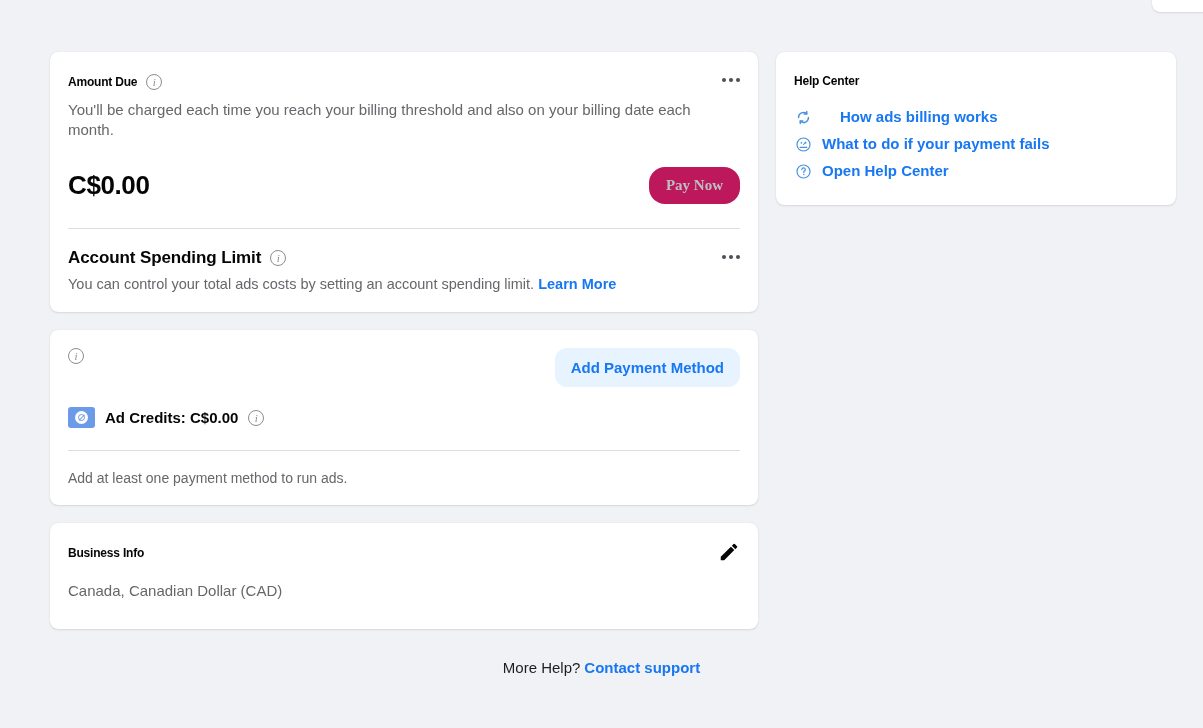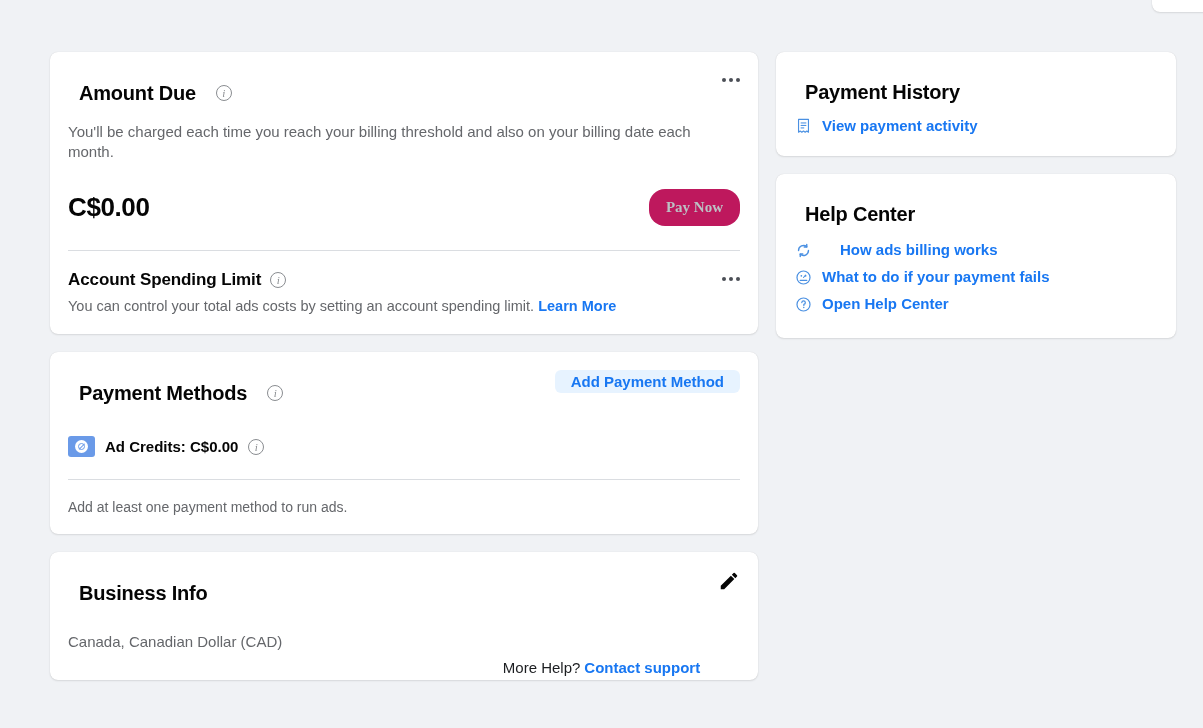--- a/index.html
+++ b/index.html
@@ -66,22 +66,22 @@
     justify-content: space-between;
   }
 
   .title-row {
     display: flex;
     align-items: center;
     gap: 9px;
   }
 
   h2.sect-title {
-    margin: 11px;
-    font-size: 20px;
+    margin: 0;
+    font-size: 12px;
     line-height: 24px;
     font-weight: bold;
     color: #050505;
     letter-spacing: -0.2px;
   }
 
   h3.sub-title {
     margin: 0;
     font-size: 17px;
     line-height: 21px;
@@ -182,22 +182,22 @@
   }
 
   .asl-block { padding-top: 18px; }
 
   .btn-blue-soft {
     background: #e7f3ff;
     color: #1877f2;
     font-size: 15px;
     font-weight: bold;
     border: none;
-    border-radius: 6px;
-    padding: 3px 16px;
+    border-radius: 12px;
+    padding: 11px 16px;
     cursor: pointer;
     white-space: nowrap;
     font-family: "Liberation Sans", sans-serif;
   }
 
   .credits-row {
     display: flex;
     align-items: center;
     gap: 10px;
     margin-top: 20px;
@@ -356,21 +356,20 @@
             </div>
             <p class="desc-2"><span>You can control your total ads costs by setting an account spending limit.</span> <a class="link">Learn More</a></p>
           </div>
         </div>
       </div>
 
       <div class="card">
         <div class="card-pad">
           <div class="row-between">
             <div class="title-row">
-              <h2 class="sect-title">Payment Methods</h2>
               <span class="info-icon">i</span>
             </div>
             <button class="btn-blue-soft">Add Payment Method</button>
           </div>
 
           <div class="credits-row">
             <div class="credits-badge">
               <div class="coin">
                   <span></span>
                 </div>
@@ -392,37 +391,20 @@
               <path d="M3 17.25V21h3.75L17.81 9.94l-3.75-3.75L3 17.25zM20.71 7.04a1 1 0 0 0 0-1.41l-2.34-2.34a1 1 0 0 0-1.41 0l-1.83 1.83 3.75 3.75 1.83-1.83z" fill="#050505"></path>
             </svg>
           </div>
           <p class="biz-value">Canada, Canadian Dollar (CAD)</p>
         </div>
       </div>
     </div>
 
     <div class="col-right">
 
-      <div class="card card-right">
-        <div class="card-pad">
-          <h2 class="sect-title">Payment History</h2>
-
-          <div class="right-link-row">
-            <span class="rl-icon">
-              <svg viewBox="0 0 24 24" width="17" height="17">
-                <path d="M5 2h14v18l-2.3-1.6L14.4 20l-2.4-1.7L9.6 20l-2.3-1.6L5 20V2z" fill="none" stroke="#4a90e2" stroke-width="1.6" stroke-linejoin="round"></path>
-                <line x1="8" y1="7" x2="16" y2="7" stroke="#4a90e2" stroke-width="1.5"></line>
-                <line x1="8" y1="10.5" x2="16" y2="10.5" stroke="#4a90e2" stroke-width="1.5"></line>
-                <line x1="8" y1="14" x2="13" y2="14" stroke="#4a90e2" stroke-width="1.5"></line>
-              </svg>
-            </span>
-            <span class="rl-text">View payment activity</span>
-          </div>
-        </div>
-      </div>
 
       <div class="card card-right">
         <div class="card-pad" style="padding-bottom:24px;">
           <h2 class="sect-title">Help Center</h2>
 
           <div class="right-link-row" style="margin-top:14px;gap:28px;">
             <span class="rl-icon">
               <svg viewBox="0 0 24 24" width="17" height="17">
                 <path d="M19 12a7 7 0 0 1-11.6 5.3M5 12a7 7 0 0 1 11.6-5.3" fill="none" stroke="#4a90e2" stroke-width="2" stroke-linecap="round"></path>
                 <path d="M16.6 3.4v3.6h-3.6M7.4 20.6V17h3.6" fill="none" stroke="#4a90e2" stroke-width="2" stroke-linecap="round" stroke-linejoin="round"></path>

